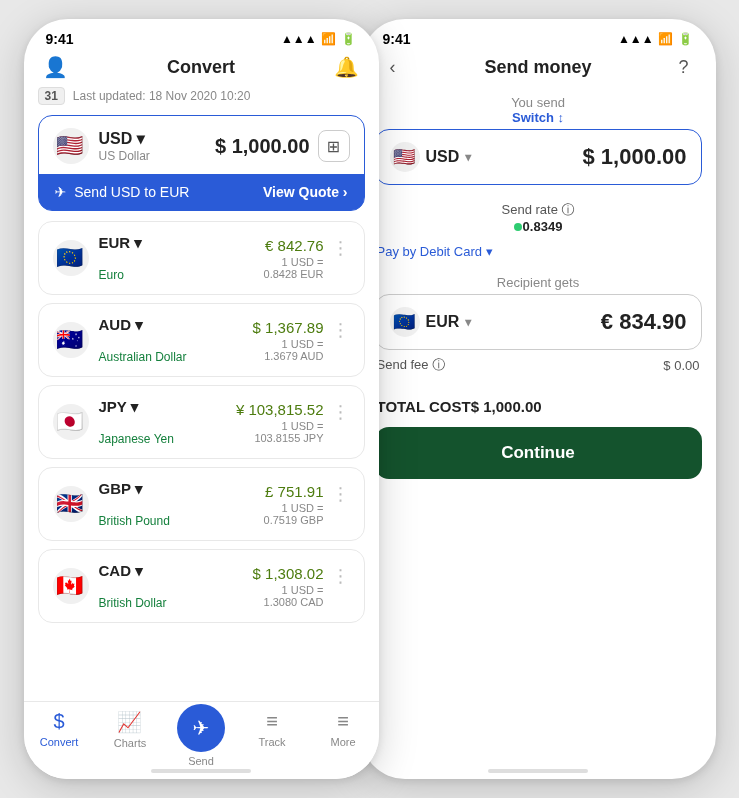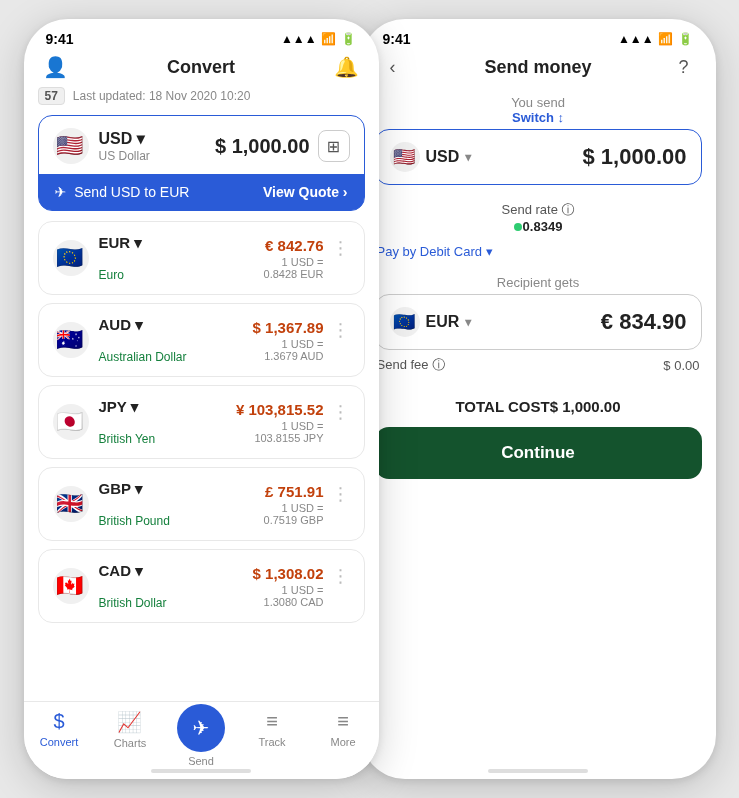--- a/index.html
+++ b/index.html
@@ -137,21 +137,21 @@
       margin-bottom: 8px;
       display: flex;
       align-items: center;
       justify-content: space-between;
     }
     .item-left { display: flex; align-items: center; gap: 10px; }
     .item-info .code { font-size: 15px; font-weight: 700; color: #222; }
     .item-info .name { font-size: 12px; color: #15803d; margin-top: 16px; }
     .item-right { display: flex; align-items: flex-start; gap: 8px; }
     .item-amounts { text-align: right; }
-    .item-amounts .main-amt { font-size: 15px; font-weight: 700; color: #c2410c; }
+    .item-amounts .main-amt { font-size: 15px; font-weight: 400; color: #4d7c0f; }
     .item-amounts .rate { font-size: 11px; color: #888; margin-top: 2px; }
     .dots { color: #bbb; font-size: 18px; display: flex; align-items: center; }
     
     .flag {
       width: 36px; height: 36px;
       border-radius: 50%;
       overflow: hidden;
       display: flex; align-items: center; justify-content: center;
       font-size: 22px;
       background: #f0f0f0;
@@ -245,21 +245,21 @@
       padding: 4px 16px 8px 16px;
     }
     .recipient-card {
       background: #fff;
       border: 1.5px solid #ccc;
       border-radius: 14px;
       margin: 0 14px 0 14px;
       padding: 12px 14px;
     }
     .total-cost-row {
-      display: flex; justify-content: center; align-items: center;
+      display: flex; justify-content: flex-start; align-items: center;
       padding: 18px 16px 12px 16px;
       font-size: 15px; font-weight: 700; color: #222;
     }
     .continue-btn {
       margin: 0 14px 14px 14px;
       background: #14532d;
       color: #fff;
       border: none;
       border-radius: 14px;
       width: calc(100% - 28px);
@@ -301,21 +301,21 @@
 
     <div class="nav-bar">
       <div class="nav-icon">👤</div>
       <span class="nav-title">Convert</span>
       <div class="nav-icon">🔔</div>
     </div>
 
     <div class="content">
 
       <div class="last-updated">
-        <span class="badge">57</span>
+        <span class="badge">31</span>
         <span>Last updated: 18 Nov 2020 10:20</span>
       </div>
 
       <div class="main-card">
         <div class="currency-row">
           <div class="currency-left">
             <div class="flag">🇺🇸</div>
             <div>
               <div class="currency-name">USD ▾</div>
               <div class="currency-sub">US Dollar</div>
@@ -366,21 +366,21 @@
         <div class="rate">1 USD =<br>1.3679 AUD</div>
       </div>
       <div class="dots">⋮</div>
     </div>
   </div>
           <div class="currency-item">
     <div class="item-left">
       <div class="flag">🇯🇵</div>
       <div class="item-info">
         <div class="code">JPY ▾</div>
-        <div class="name">British Yen</div>
+        <div class="name">Japanese Yen</div>
       </div>
     </div>
     <div class="item-right">
       <div class="item-amounts">
         <div class="main-amt">¥ 103,815.52</div>
         <div class="rate">1 USD =<br>103.8155 JPY</div>
       </div>
       <div class="dots">⋮</div>
     </div>
   </div>

